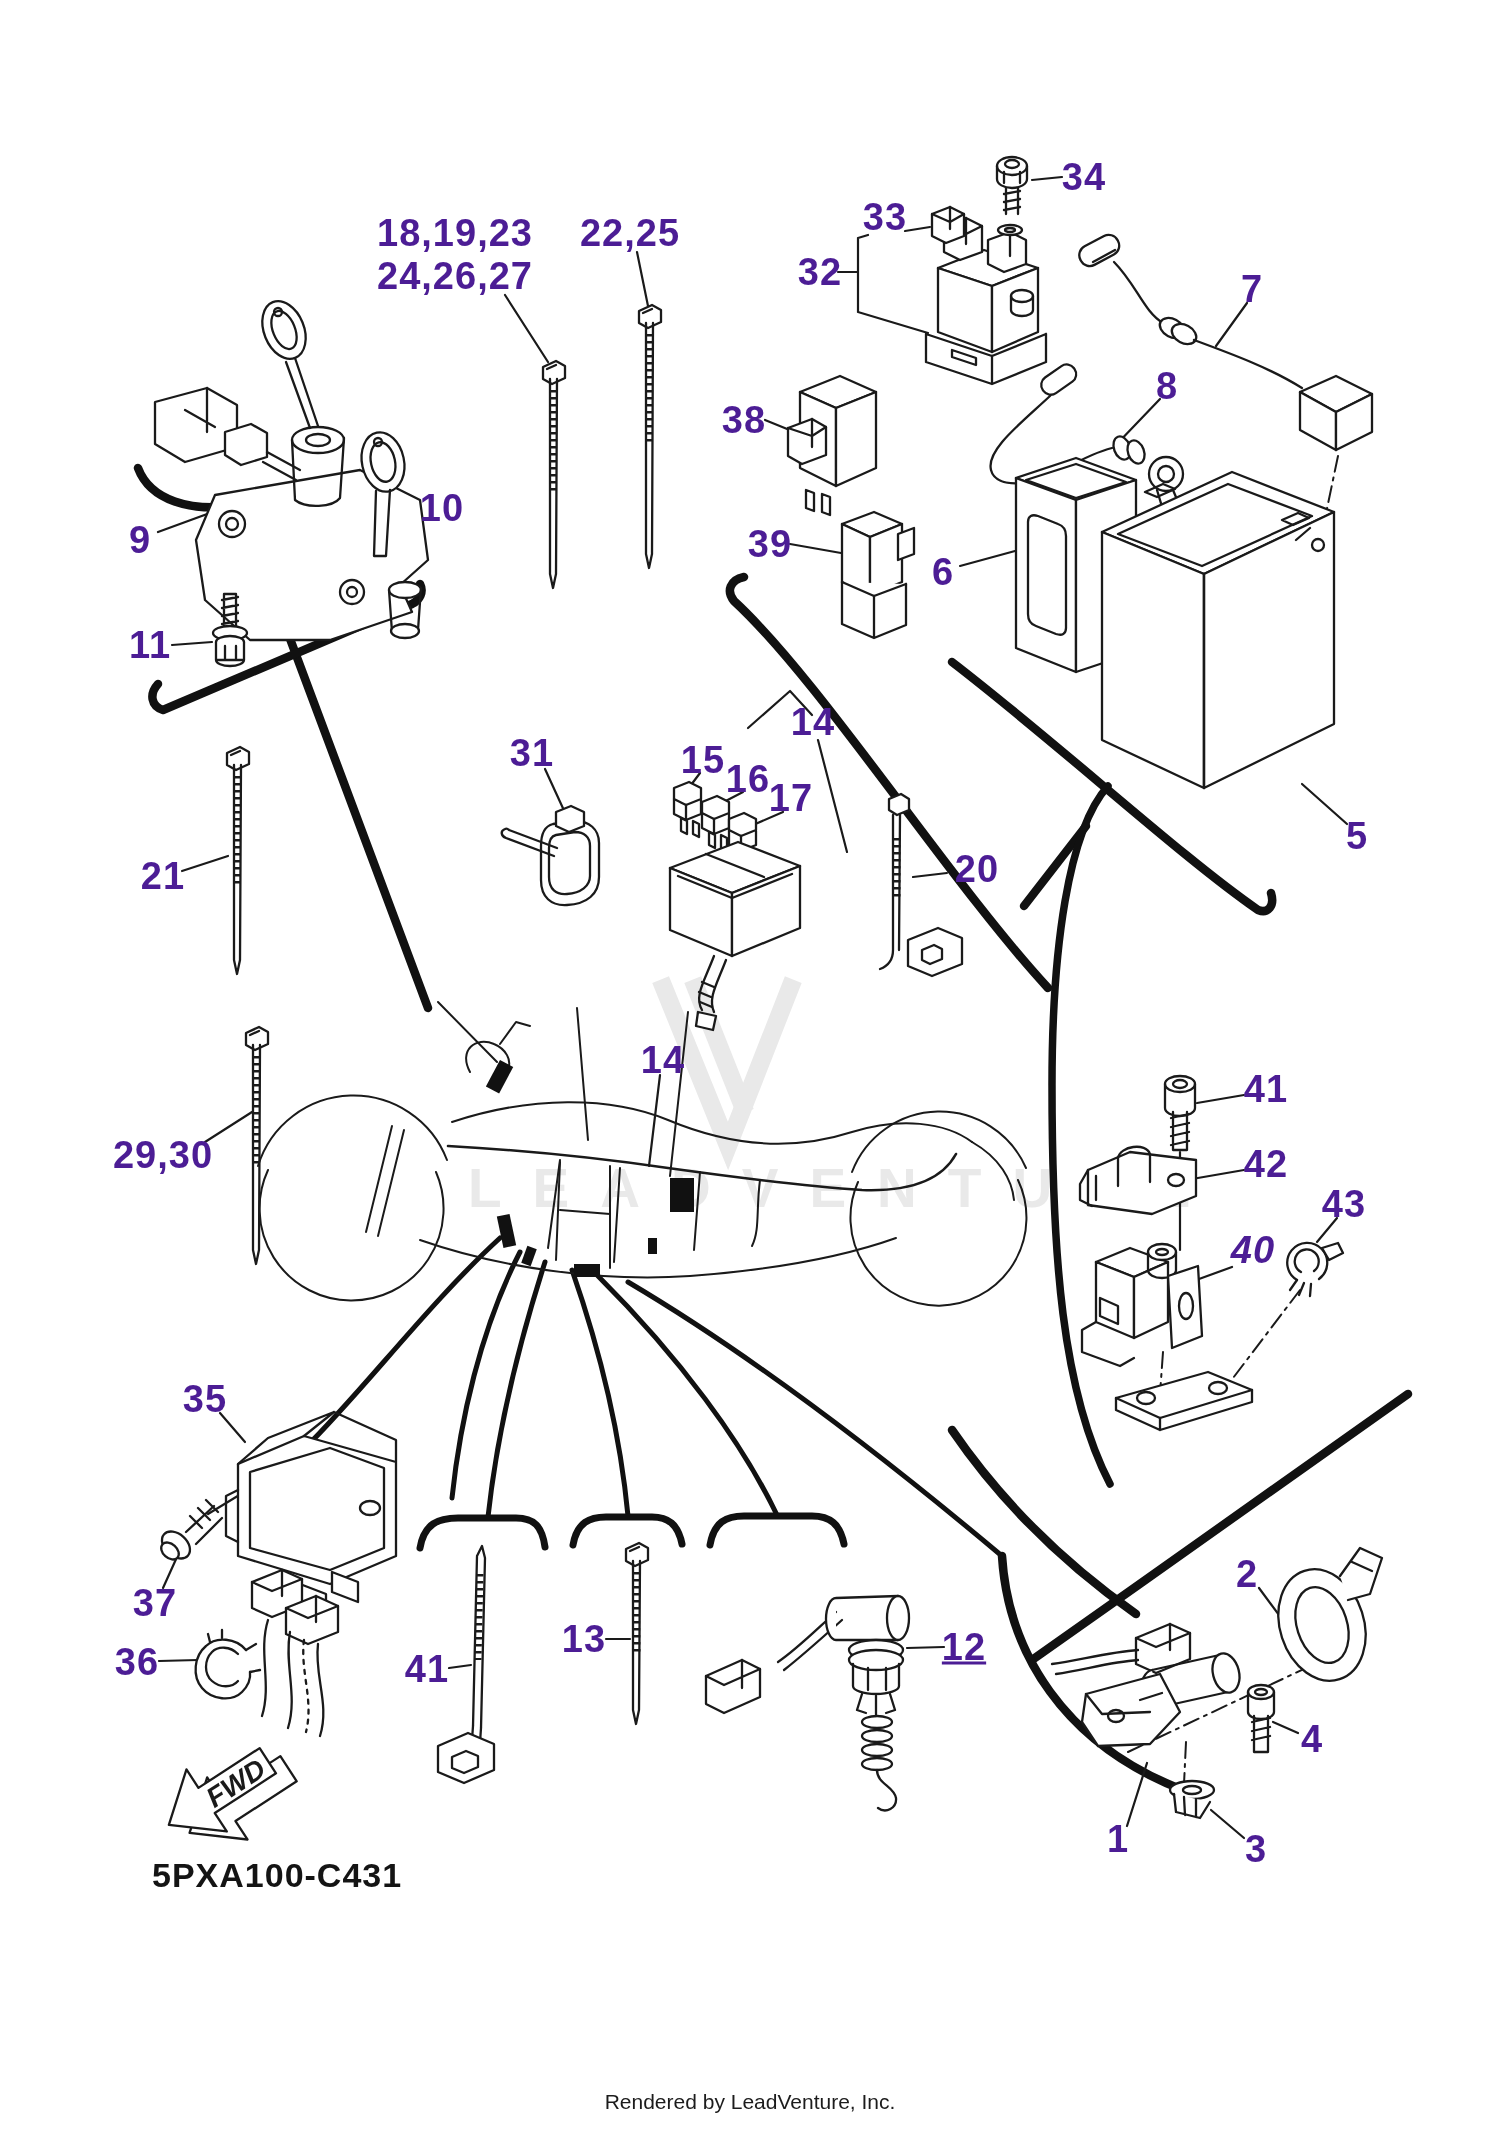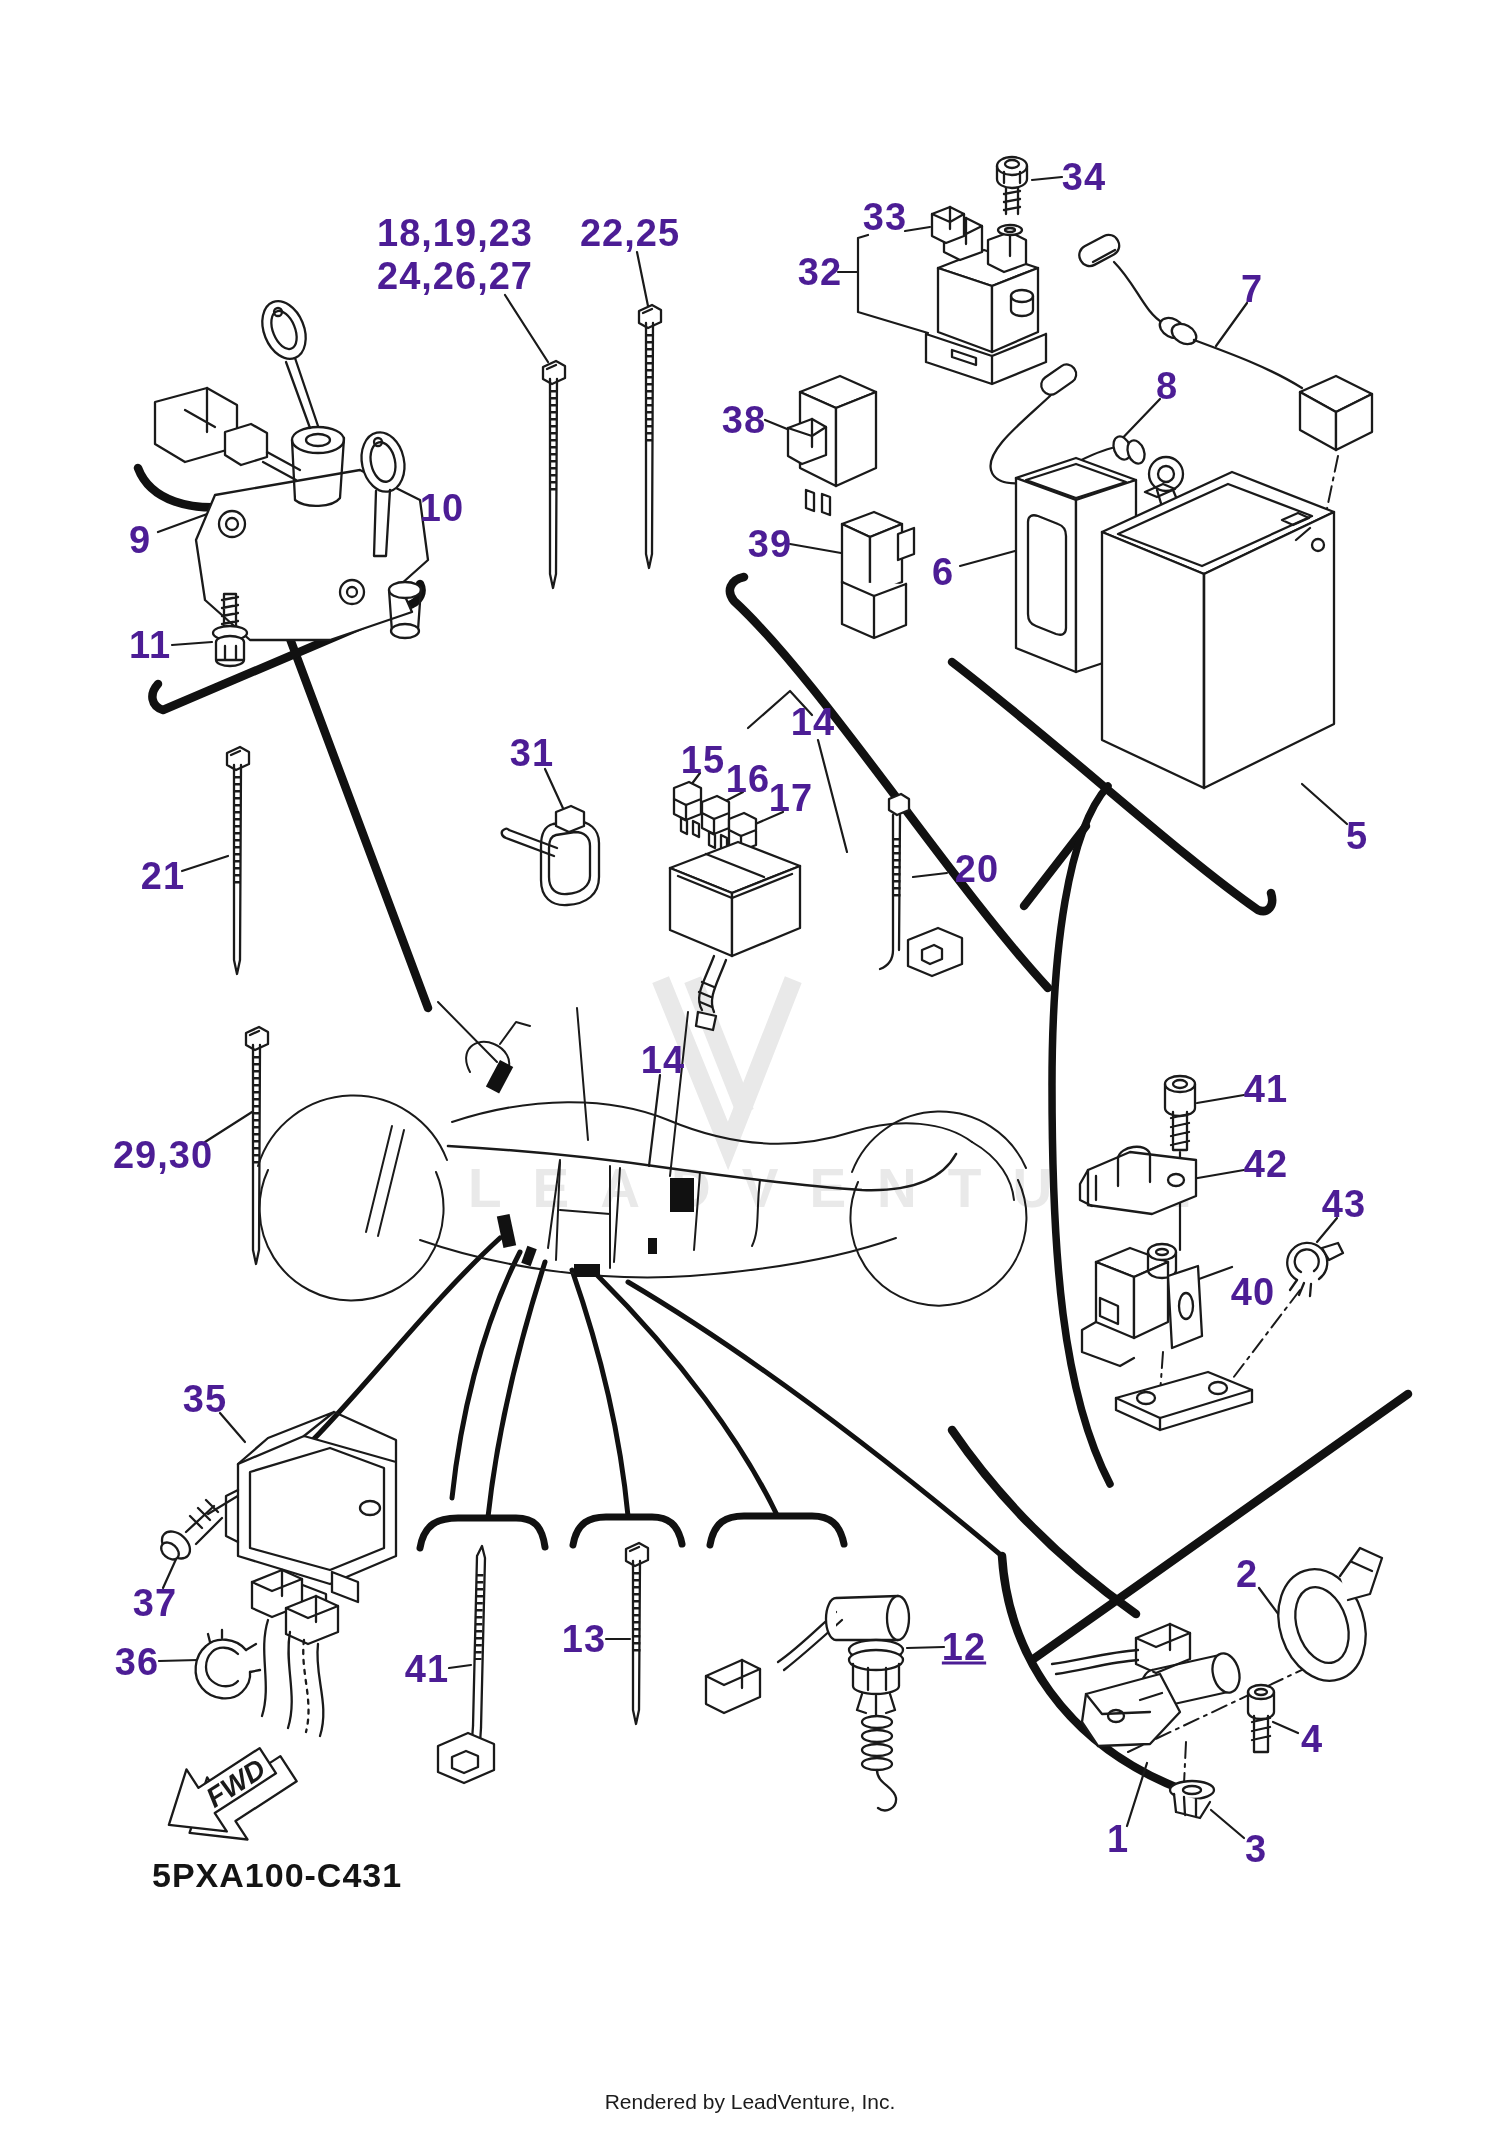--- a/index.html
+++ b/index.html
@@ -456,21 +456,21 @@
       <div class="callout" style="left: 703px; top: 760px;">15</div>
       <div class="callout" style="left: 748px; top: 779px;">16</div>
       <div class="callout" style="left: 791px; top: 798px;">17</div>
       <div class="callout" style="left: 813px; top: 722px;">14</div>
       <div class="callout" style="left: 963px; top: 869px; margin-left: 14px;">20</div>
       <div class="callout" style="left: 663px; top: 1060px;">14</div>
       <div class="callout" style="left: 163px; top: 1155px;">29,30</div>
       <div class="callout" style="left: 1266px; top: 1089px;">41</div>
       <div class="callout" style="left: 1266px; top: 1164px;">42</div>
       <div class="callout" style="left: 1344px; top: 1204px;">43</div>
-      <div class="callout" style="left: 1253px; top: 1292px;">40</div>
+      <div class="callout" style="left: 1253px; top: 1250px; font-style: italic;">40</div>
       <div class="callout" style="left: 205px; top: 1399px;">35</div>
       <div class="callout" style="left: 155px; top: 1603px;">37</div>
       <div class="callout" style="left: 137px; top: 1662px;">36</div>
       <div class="callout" style="left: 427px; top: 1669px;">41</div>
       <div class="callout" style="left: 584px; top: 1639px;">13</div>
       <div class="callout" style="left: 964px; top: 1647px; text-decoration: underline;">12</div>
       <div class="callout" style="left: 1247px; top: 1574px;">2</div>
       <div class="callout" style="left: 1312px; top: 1739px;">4</div>
       <div class="callout" style="left: 1118px; top: 1839px;">1</div>
       <div class="callout" style="left: 1256px; top: 1849px;">3</div>

